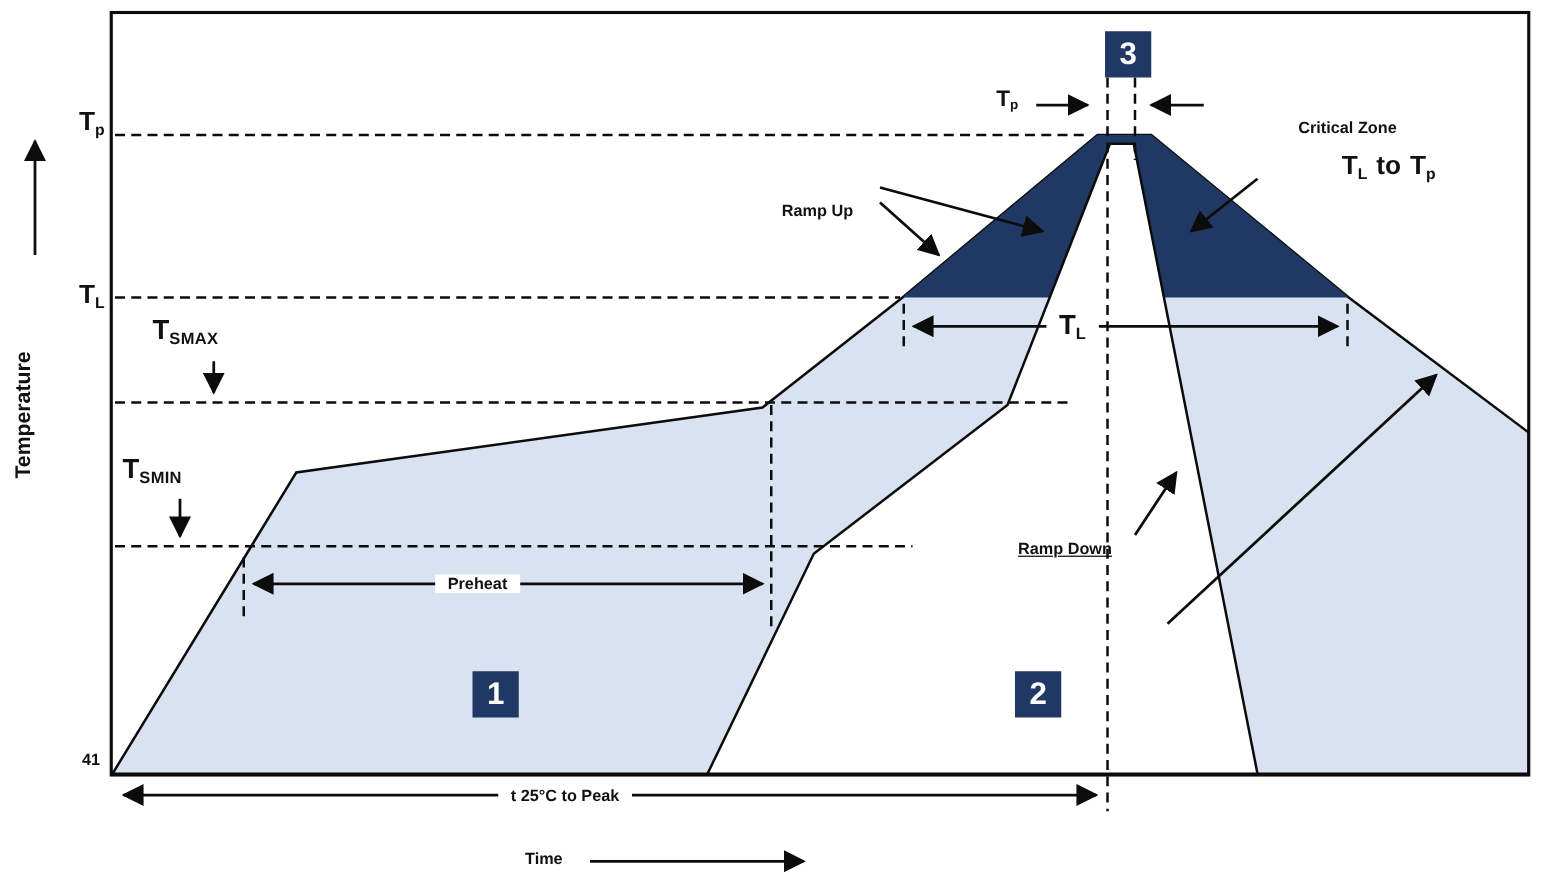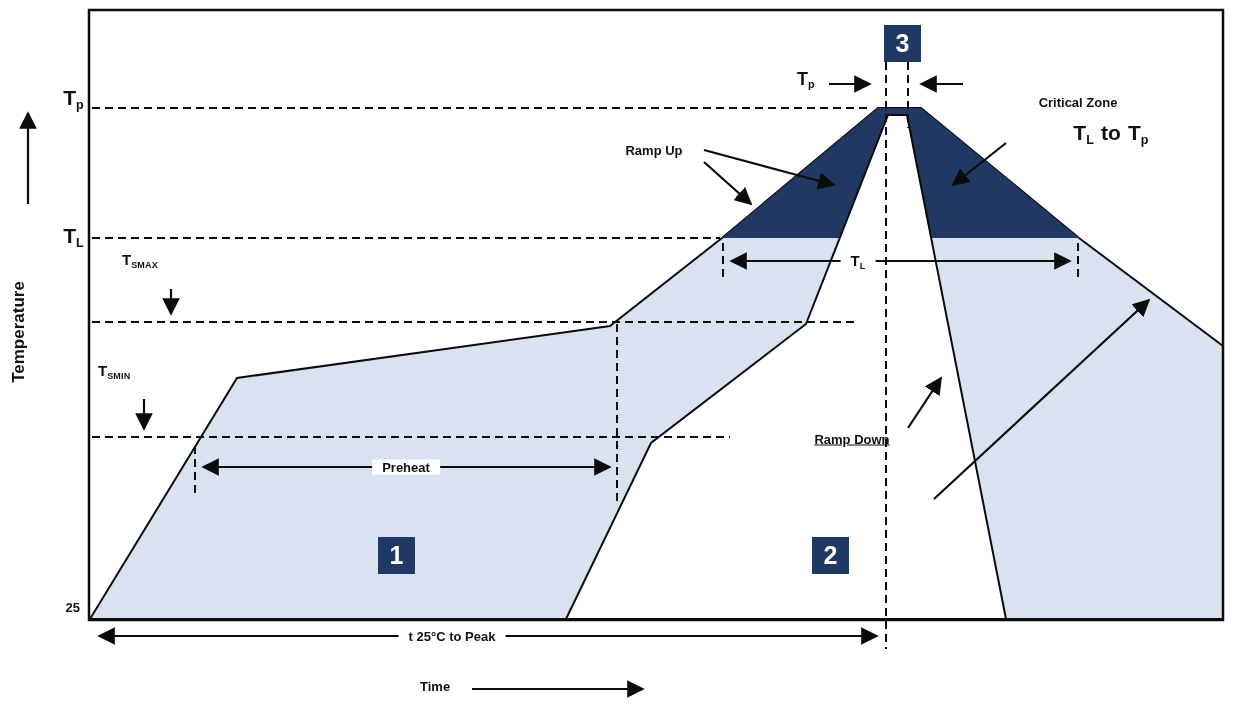--- a/index.html
+++ b/index.html
@@ -17,21 +17,21 @@
     transform:translate(-50%,-50%) rotate(-90deg);
     font-weight:bold; font-size:17px; white-space:nowrap; color:#111;
   }
   .badge {
     position:absolute; width:37px; height:37px; background:#1F3864; color:#fff;
     display:flex; align-items:center; justify-content:center;
     font-size:25px; font-weight:bold;
   }
   .fs17 { font-size:13px; }
   .fs18 { font-size:18px; }
-  .fs19 { font-size:15px; }
+  .fs19 { font-size:22px; }
   .fs21 { font-size:21px; }
   .dash { stroke:#0c0c0c; stroke-width:2; stroke-dasharray:8 5; fill:none; }
   .solid { stroke:#0c0c0c; stroke-width:2.2; fill:none; }
 </style>
 </head>
 <body>
 
 <div class="stage">
 
   <svg width="1234" height="706" viewBox="0 0 1234 706">
@@ -83,35 +83,35 @@
   </div>
   <div class="lbl fs21" style="left:44px; top:224px; width:40px; text-align:right;">
     <span>T</span><span class="sub">L</span>
   </div>
   <div class="lbl fs19" style="left:122px; top:251px;">
     <span>T</span><span class="sub">SMAX</span>
   </div>
   <div class="lbl fs19" style="left:98px; top:362px;">
     <span>T</span><span class="sub">SMIN</span>
   </div>
-  <div class="lbl fs17" style="left:48px; top:600px; width:32px; text-align:right;">25</div>
+  <div class="lbl fs17" style="left:48px; top:600px; width:32px; text-align:right;">41</div>
 
   <div class="lbl fs18 center" style="left:806px; top:79px;">
     <span>T</span><span class="sub">p</span>
   </div>
 
-  <div class="lbl fs17 center" style="left:654px; top:150px;">Ramp Up</div>
+  <div class="lbl fs17 center" style="left:654px; top:168px;">Ramp Up</div>
   <div class="lbl fs17 center" style="left:1078px; top:102px;">Critical Zone</div>
   <div class="lbl fs21 center" style="left:1078px; top:133px;margin-left:33px;">
     <span>T</span><span class="sub">L</span><span style="margin:0 7px;">to</span><span>T</span><span class="sub">p</span>
   </div>
   <div class="lbl fs19 center whitebg" style="left:858px; top:260px;">
     <span>T</span><span class="sub">L</span>
   </div>
-  <div class="lbl fs17 center whitebg" style="left:406px; top:467px;">Preheat</div>
+  <div class="lbl fs17 center whitebg" style="left:382px; top:467px;">Preheat</div>
   <div class="lbl fs17 center" style="left:852px; top:439px;text-decoration:underline;">Ramp Down</div>
   <div class="lbl fs17 center whitebg" style="left:452px; top:636px;text-align:center;">t 25°C to Peak</div>
   <div class="lbl fs17" style="left:420px; top:679px;">Time</div>
 
   <div class="badge" style="left:378px; top:537px;">1</div>
   <div class="badge" style="left:812px; top:537px;">2</div>
   <div class="badge" style="left:884px; top:25px;">3</div>
 
 </div>
 

